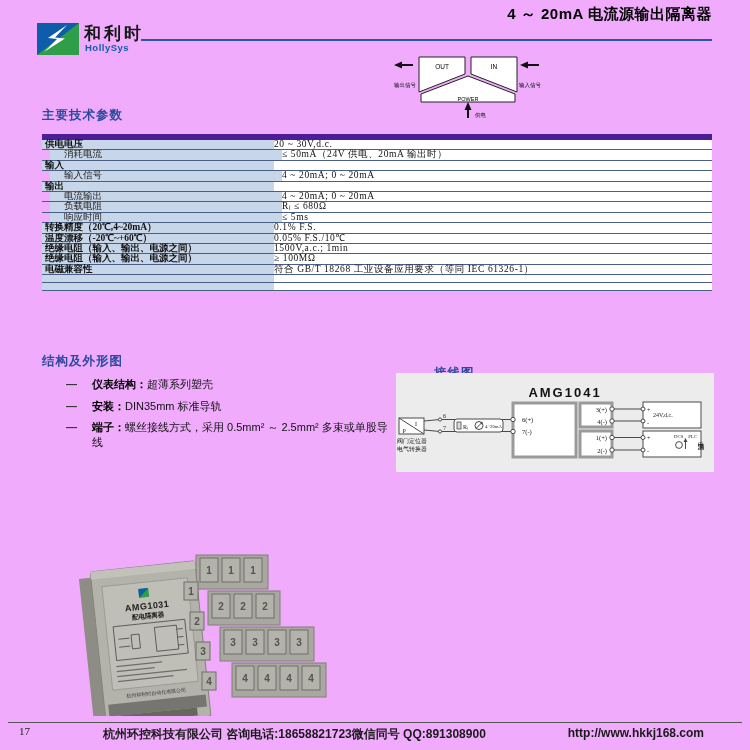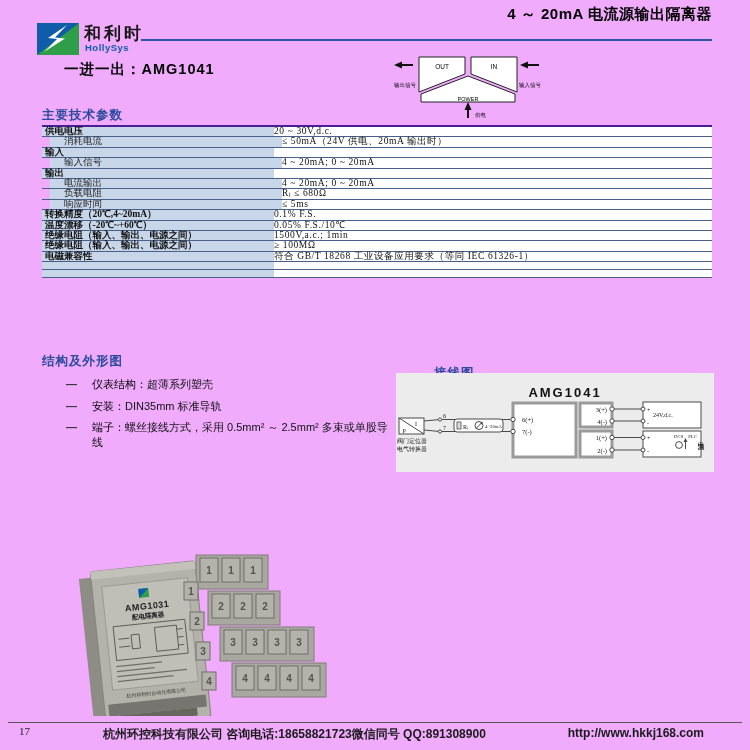--- a/index.html
+++ b/index.html
@@ -21,34 +21,34 @@
   .signal-svg{position:absolute;left:393px;top:54px;width:150px;height:66px;}
 
   
   .sec-title{position:absolute;font:bold 12.5px "Liberation Sans",sans-serif;color:#2b4a9e;
              letter-spacing:1px;}
   #sec-params{left:42px;top:107px;}
   #sec-structure{left:42px;top:353px;}
   #sec-wiring{left:390px;top:365px;margin-left:44px;}
 
   
-  .params{position:absolute;left:42px;top:125px;width:670px;border-top:2px solid #4c1d95;}
+  .params{position:absolute;left:42px;top:134px;width:670px;border-top:6px solid #4c1d95;}
   .prow{display:flex;height:10.4px;border-bottom:1px solid #4a5f85;box-sizing:border-box;}
   .prow.empty{height:8.2px;}
   .pl{width:232px;background:#c8d6ea;font:bold 9.5px "Liberation Serif",serif;
       padding:0 0 0 3px;box-sizing:border-box;line-height:9.6px;white-space:nowrap;overflow:visible;}
   .prow.sub .pl{font-weight:normal;padding-left:14px;color:#222;margin-left:8px;}
   .pv{flex:1;background:#fff;font:9.5px "Liberation Serif",serif;letter-spacing:.6px;
       line-height:9.6px;white-space:nowrap;}
 
   
   .bullets{position:absolute;left:66px;top:377px;width:322px;}
   .bullet{display:flex;margin-bottom:7px;font:11px "Liberation Sans",sans-serif;line-height:14.5px;}
   .bullet .dash{width:26px;color:#333;font-weight:bold;flex:none;}
-  .bullet .blabel{font-weight:normal;color:#000;margin-top:31px;}
+  .bullet .blabel{font-weight:bold;color:#000;margin-top:31px;}
   .bullet .btext{color:#111;}
 
   
   .wiring-panel{position:absolute;left:396px;top:373px;width:318px;height:99px;background:#ececec;}
   .wiring-svg{position:absolute;left:0;top:0;width:318px;height:99px;}
   .vtext{position:absolute;left:696px;top:436px;writing-mode:vertical-rl;
          font:6.5px "Liberation Sans",sans-serif;letter-spacing:1px;color:#222;}
   .wt-title{font:bold 13px "Liberation Sans",sans-serif;letter-spacing:2px;fill:#111;}
   .wt-sm{font:6.5px "Liberation Serif",serif;fill:#222;}
   .wt-xs{font:6px "Liberation Serif",serif;fill:#222;}
@@ -89,21 +89,20 @@
   <svg class="logo-svg" viewBox="0 0 42 32">
     <rect x="0" y="0" width="42" height="32" fill="#2f9e49"></rect>
     <polygon points="0,0 42,0 0,32" fill="#0f5cab"></polygon>
     <polygon points="30,2 11,15 20,16 7,29 28,15.5 18,14.5" fill="#ffffff"></polygon>
   </svg>
   <div class="brand-cn">和利时</div>
   <div class="brand-en">HollySys</div>
   <div class="head-rule"></div>
   <div class="doc-title">4 ～ 20mA 电流源输出隔离器</div>
 
-  <div class="intro-heading">一进一出：AMG1041</div>
   <svg class="signal-svg" viewBox="0 0 150 66">
     <polygon points="26,3 72,3 72,20 26,38" fill="#fff" stroke="#222" stroke-width="1"></polygon>
     <polygon points="78,3 124,3 124,38 78,20" fill="#fff" stroke="#222" stroke-width="1"></polygon>
     <polygon points="28,40 75,22 122,40 122,48 28,48" fill="#fff" stroke="#222" stroke-width="1"></polygon>
     <text x="49" y="15" text-anchor="middle" style="font:6.5px 'Liberation Sans',sans-serif">OUT</text>
     <text x="101" y="15" text-anchor="middle" style="font:6.5px 'Liberation Sans',sans-serif">IN</text>
     <text x="75" y="46.5" text-anchor="middle" style="font:5.5px 'Liberation Sans',sans-serif">POWER</text>
     <line x1="20" y1="11" x2="8" y2="11" stroke="#111" stroke-width="2"></line>
     <polygon points="9,7.5 9,14.5 1,11" fill="#111"></polygon>
     <line x1="146" y1="11" x2="134" y2="11" stroke="#111" stroke-width="2"></line>

